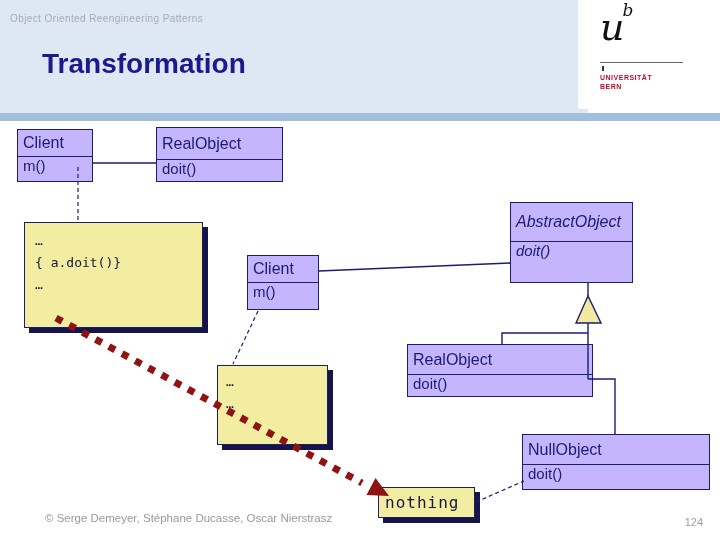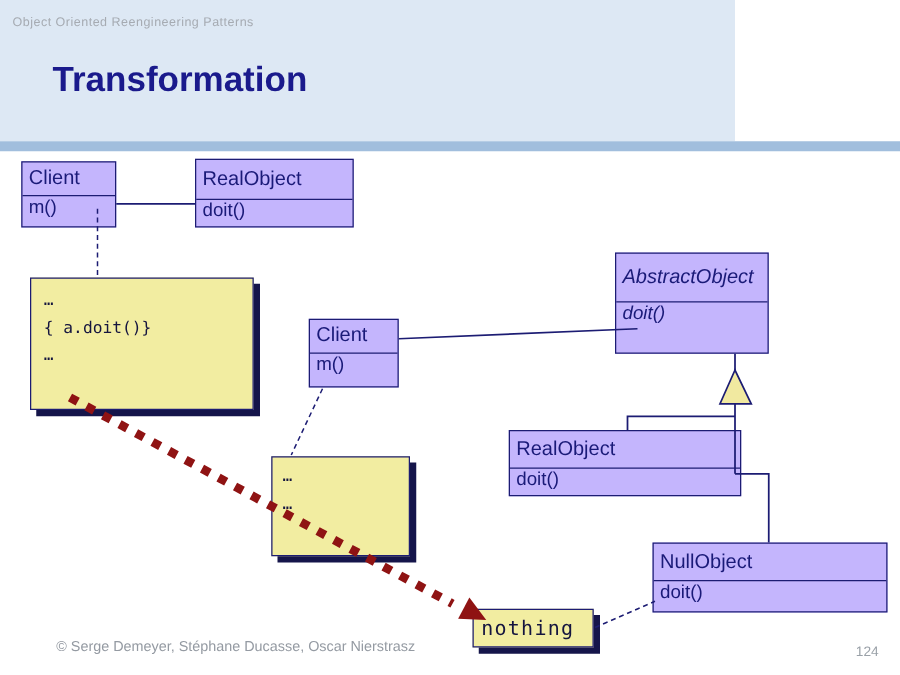--- a/index.html
+++ b/index.html
@@ -21,21 +21,21 @@
   .logo-t2{position:absolute;left:22px;top:83px;font-size:7px;font-weight:bold;color:#c00d2f;letter-spacing:.5px;}
   
   .uml{position:absolute;background:#c4b5fd;border:1.5px solid #1c1c73;color:#1a1a78;box-sizing:border-box;}
   .uml .name{border-bottom:1.5px solid #1c1c73;display:flex;align-items:center;
              padding:0 5px;font-size:16px;box-sizing:border-box;}
   .uml .meth{display:flex;align-items:center;padding:0 5px;font-size:15px;box-sizing:border-box;}
   .uml.abstract .name,.uml.abstract .meth{font-style:italic;}
   #client1{left:17px;top:129px;width:76px;height:53px;}   #client1 .name{height:27px;}
   #realobj1{left:156px;top:127px;width:127px;height:55px;}#realobj1 .name{height:32px;}
   #client2{left:247px;top:255px;width:72px;height:55px;}  #client2 .name{height:27px;}
-  #abstract{left:492px;top:202px;width:123px;height:81px;}#abstract .name{height:39px;}
+  #abstract{left:510px;top:202px;width:123px;height:81px;}#abstract .name{height:39px;}
   #realobj2{left:407px;top:344px;width:186px;height:53px;}#realobj2 .name{height:30px;}
   #nullobj{left:522px;top:434px;width:188px;height:56px;} #nullobj .name{height:30px;}
   
   .note{position:absolute;background:#f2eda1;border:1.5px solid #1c1c73;
         box-shadow:5px 5px 0 0 #15154a;color:#15153f;box-sizing:border-box;
         font-family:"DejaVu Sans Mono",monospace;}
   #codeA{left:24px;top:222px;width:179px;height:106px;padding:7px 10px;font-size:13px;line-height:22px;}
   #codeB{left:217px;top:365px;width:111px;height:80px;padding:5px 8px;font-size:13px;line-height:22px;}
   #nothing{left:378px;top:487px;width:97px;height:31px;font-size:16px;
            display:flex;align-items:center;padding:0 6px;letter-spacing:1px;}
@@ -49,20 +49,27 @@
 <body>
 
 <div id="slide">
 
   <div class="header">
     <div class="eyebrow">Object Oriented Reengineering Patterns</div>
     <div class="title">Transformation</div>
   </div>
   <div class="band"></div>
 
+  <div class="logo">
+    <div class="logo-u"><span>u</span><span class="logo-b">b</span></div>
+    <div class="logo-line"></div>
+    <div class="logo-tick"></div>
+    <div class="logo-t1">UNIVERSITÄT</div>
+    <div class="logo-t2">BERN</div>
+  </div>
 
   <div class="uml" id="client1">
     <div class="name">Client</div>
     <div class="meth">m()</div>
   </div>
   <div class="uml" id="realobj1">
     <div class="name">RealObject</div>
     <div class="meth">doit()</div>
   </div>
 

